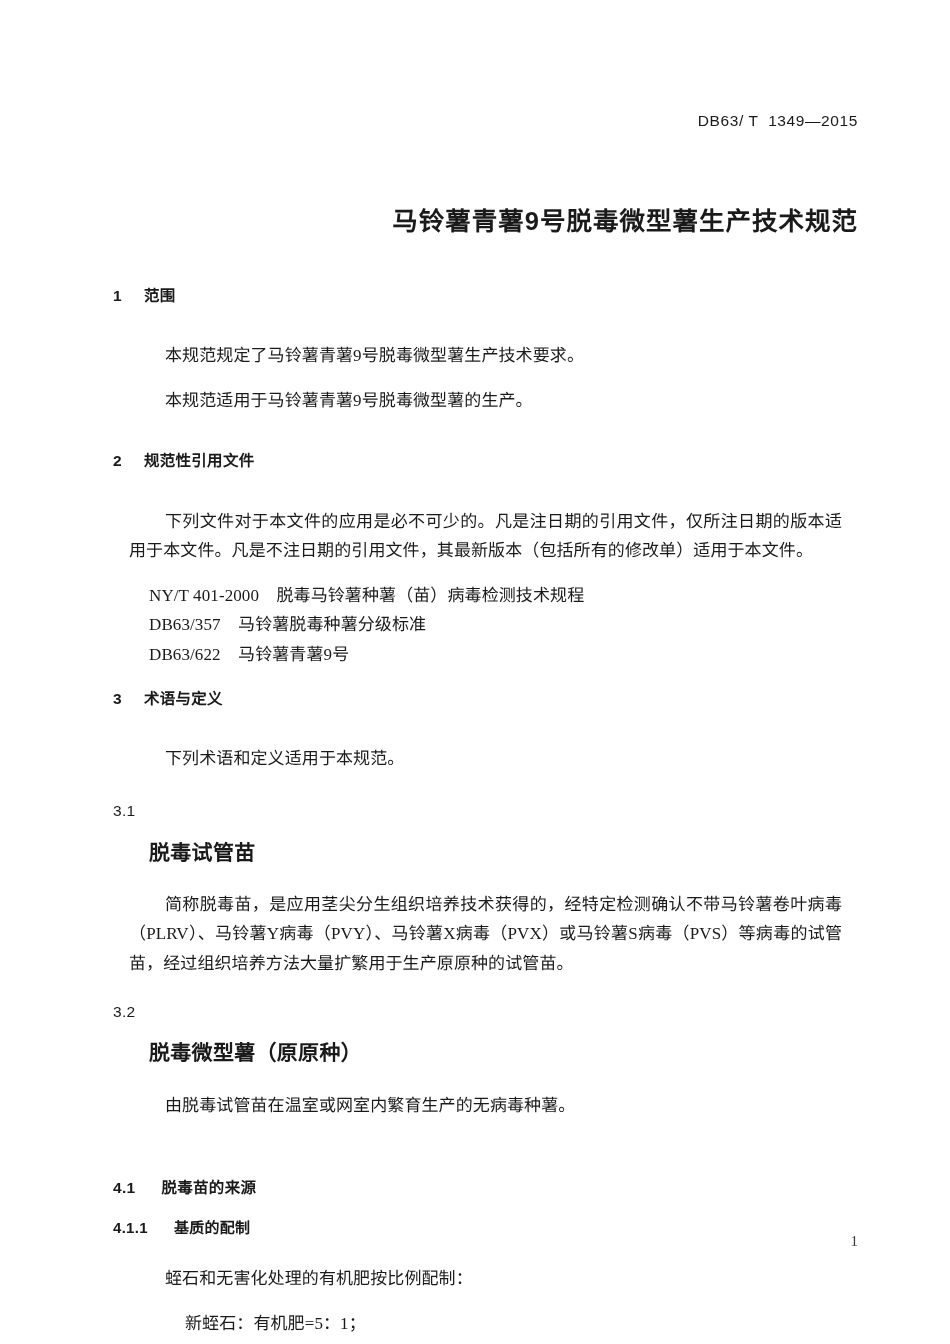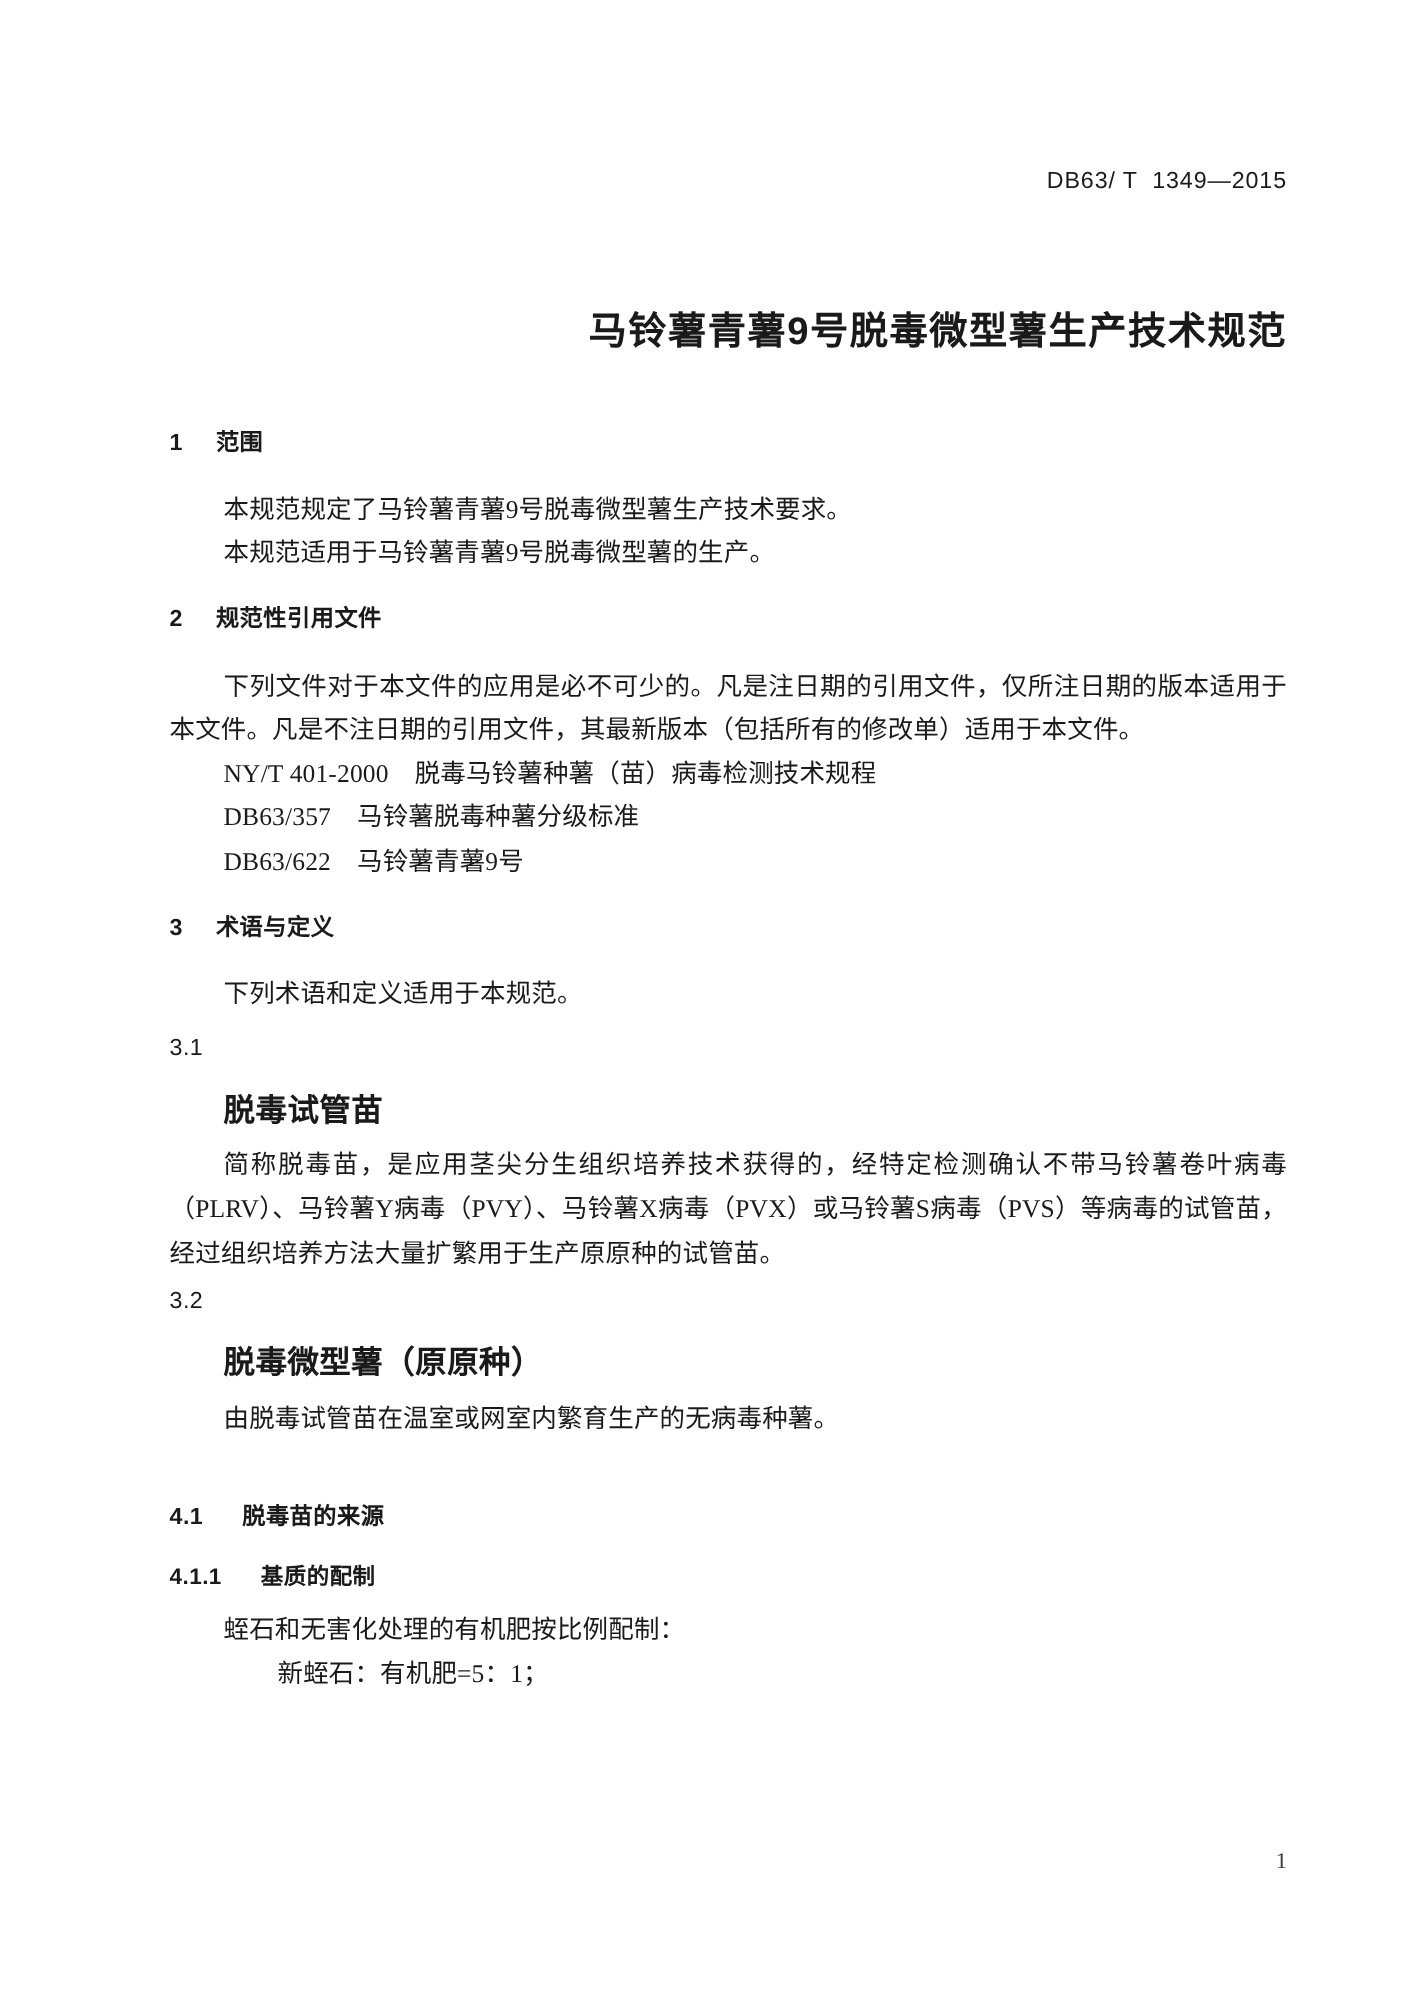--- a/index.html
+++ b/index.html
@@ -103,21 +103,21 @@
   .hd-gap-num-wide {
     display: inline-block;
     width: 26px;
   }
 
   
   .para {
     font-family: "Liberation Serif", "DejaVu Serif", serif;
     font-size: 17px;
     line-height: 1.72;
-    margin: 0;
+    margin: 16px;
     text-align: justify;
     text-justify: inter-ideograph;
     text-indent: 36px;
     letter-spacing: 0.1px;
   }
   .ref-line {
     font-family: "Liberation Serif", "DejaVu Serif", serif;
     font-size: 17px;
     line-height: 1.72;
     margin: 0;

